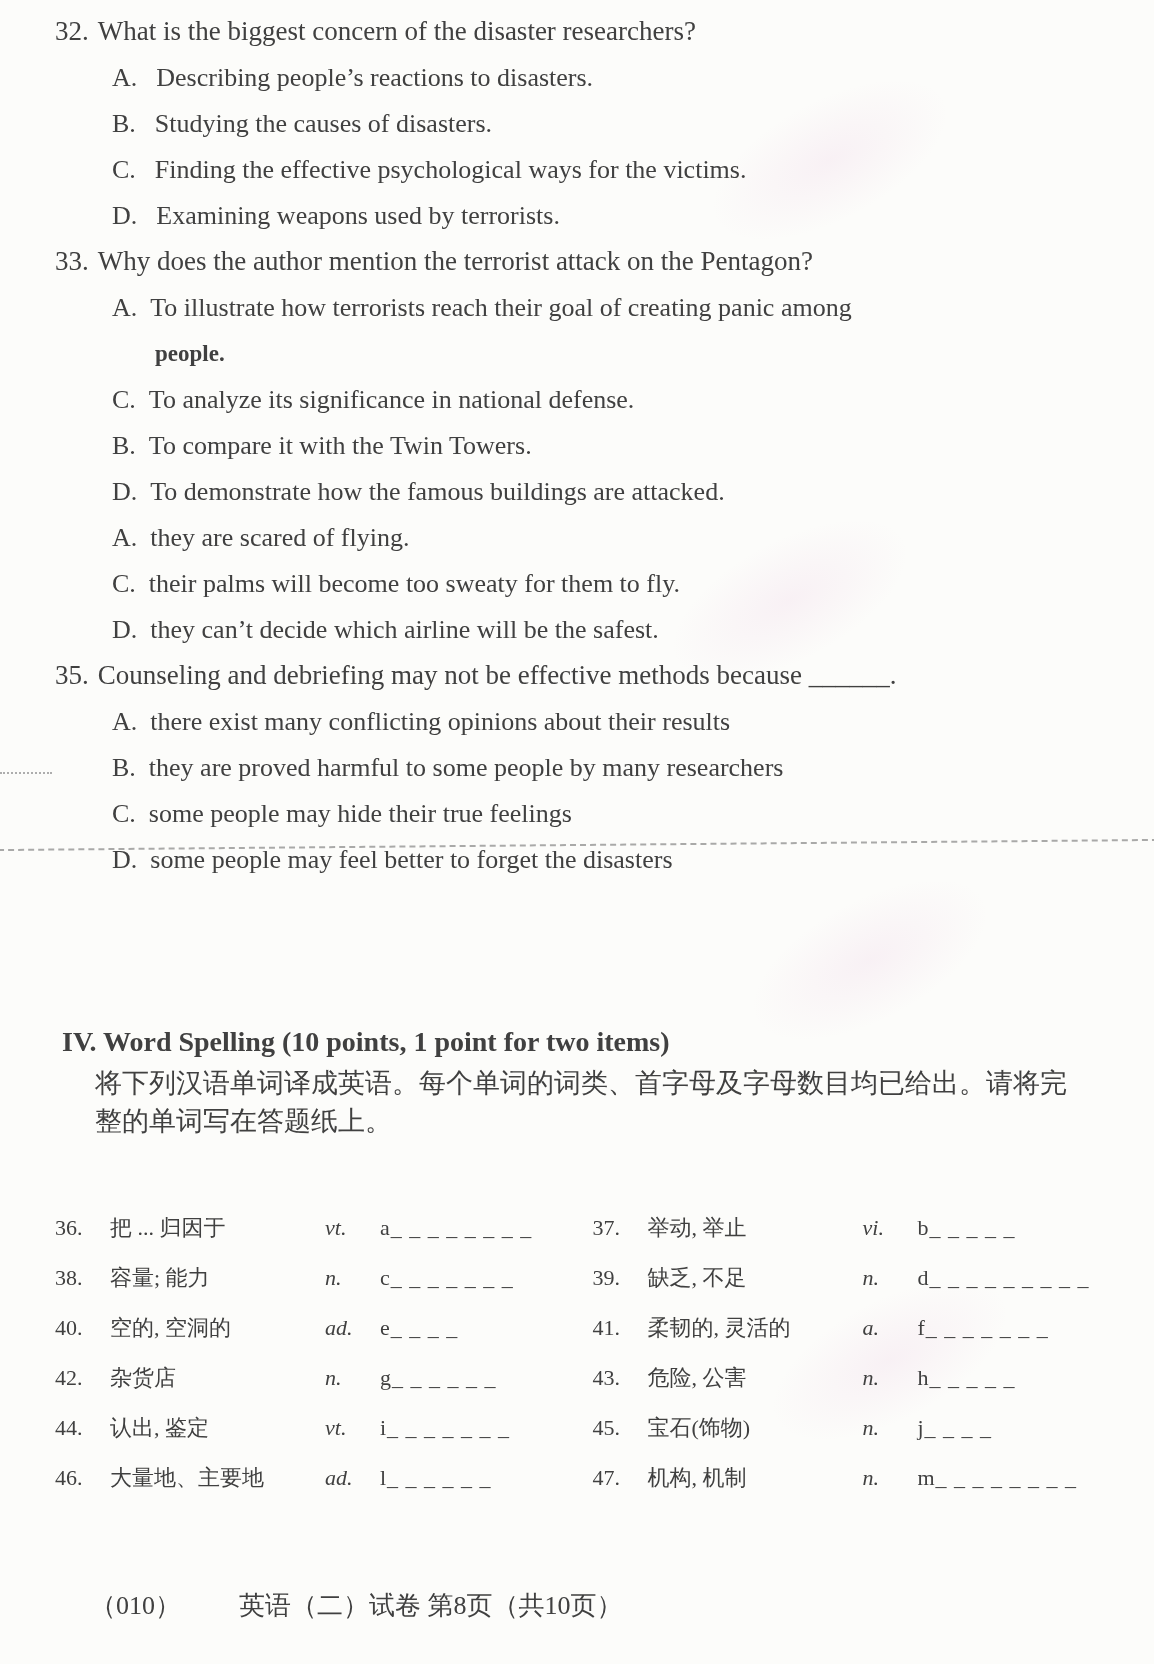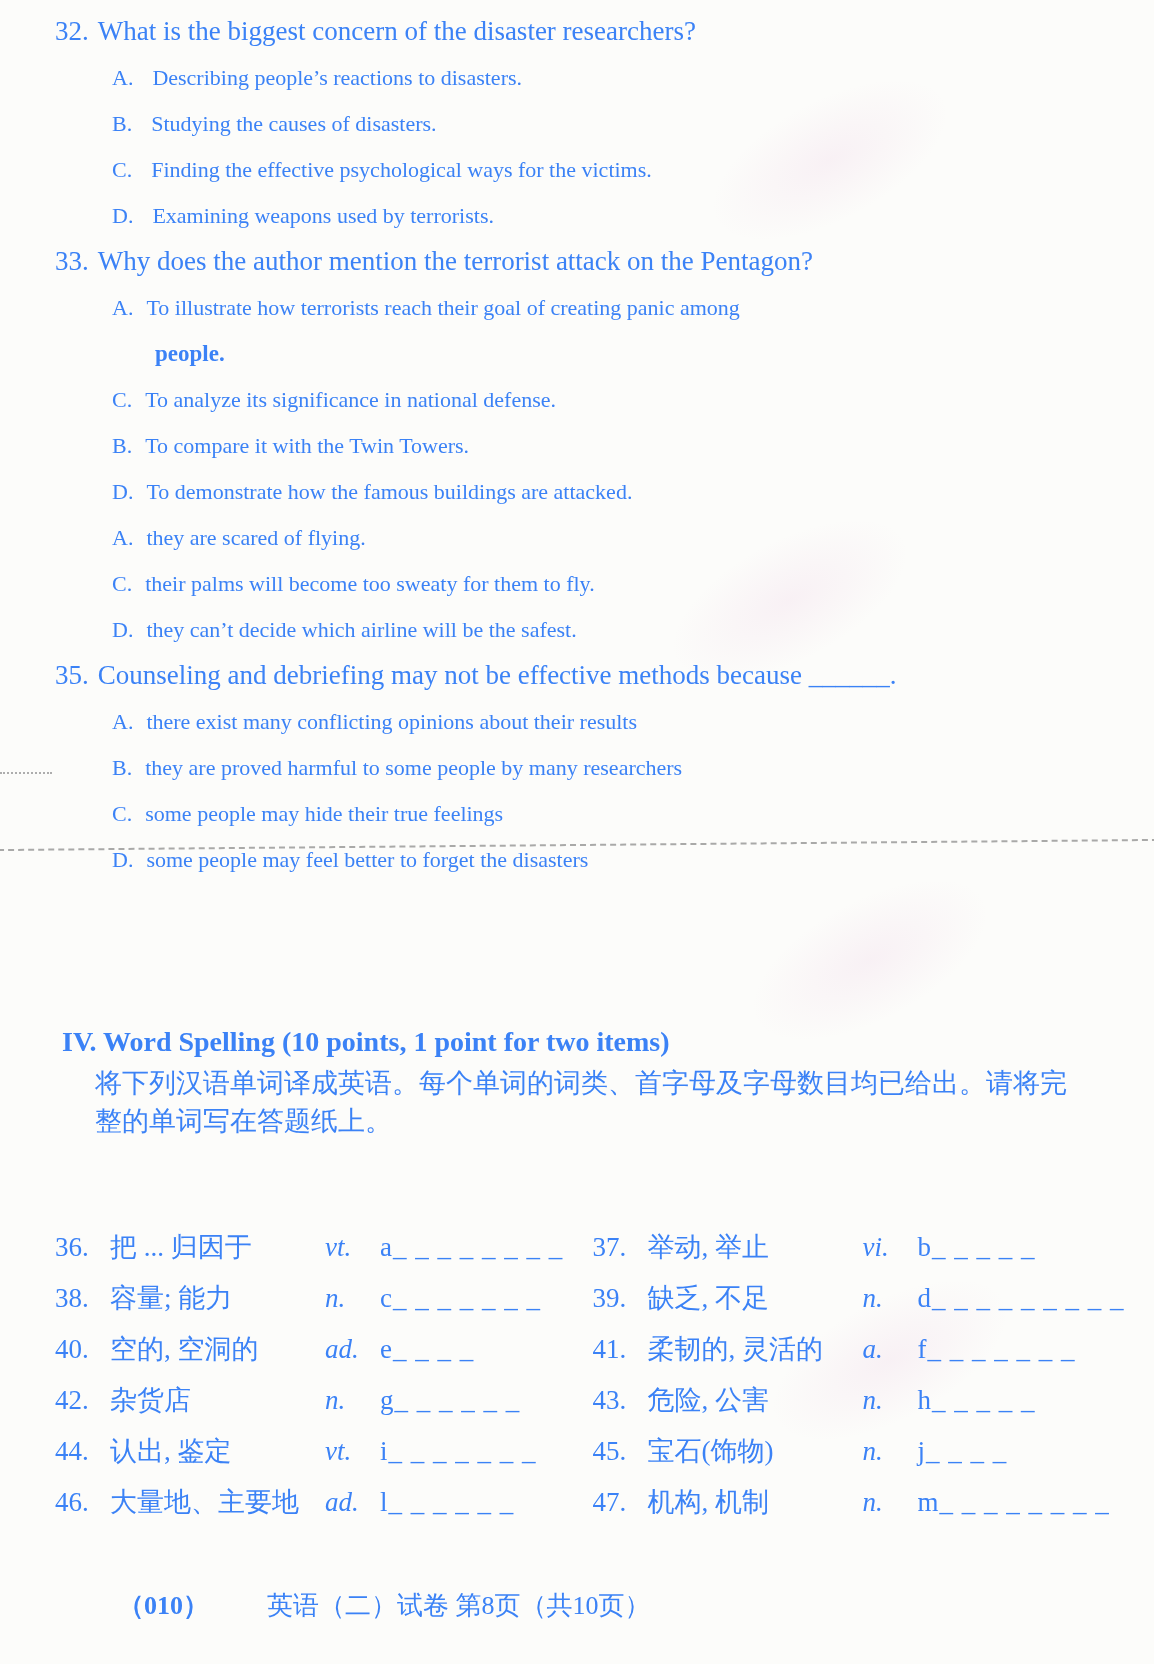--- a/index.html
+++ b/index.html
@@ -2,28 +2,28 @@
 <html><head>
 <meta charset="utf-8">
 <style>
   html,body{margin:0;padding:0;background:#d8d8d8;}
   .page{
     position:relative;
     width:1154px;height:1664px;
     margin:0 auto;
     background:#fcfcfa;
     font-family:"Liberation Serif","DejaVu Serif",serif;
-    color:#3b82f6;
+    color:#404040;
     overflow:hidden;
   }
   
   .mcq{position:absolute;top:16px;left:0;width:1154px;}
   .stem{font-size:27px;line-height:31px;margin:0 0 15px 55px;white-space:nowrap;}
   .qnum{margin-right:9px;}
-  .opt{font-size:22px;line-height:31px;margin:0 0 15px 112px;white-space:nowrap;}
+  .opt{font-size:26px;line-height:31px;margin:0 0 15px 112px;white-space:nowrap;}
   .optlabel{margin-right:13px;}
   .q32 .optlabel{margin-right:19px;}
   .opt-cont{font-size:23px;line-height:31px;margin:0 0 15px 155px;font-weight:bold;}
   
   .crease{
     position:absolute;top:844px;left:-12px;width:1180px;height:0;
     border-top:2px dashed #7d7d7d;opacity:.65;
     transform:rotate(-0.5deg);
   }
   .lead-dots{
@@ -38,29 +38,29 @@
   }
   .wm1{top:100px;left:700px;}
   .wm2{top:540px;left:660px;}
   .wm3{top:900px;left:740px;}
   .wm4{top:1300px;left:760px;}
   
   .sec-title{position:absolute;top:1026px;left:62px;font-size:28px;font-weight:bold;white-space:nowrap;}
   .instr{position:absolute;top:1064px;left:95px;font-size:27px;line-height:38px;white-space:nowrap;}
   
   .words{position:absolute;top:1212px;left:55px;width:1075px;}
-  .wrow{display:flex;margin-bottom:19px;font-size:27px;line-height:31px;margin-top:20px;}
+  .wrow{display:flex;margin-bottom:19px;font-size:22px;line-height:31px;}
   .wcell{display:flex;width:50%;white-space:nowrap;}
   .wnum{width:55px;flex:none;}
   .wcn{width:215px;flex:none;}
   .wpos{width:55px;flex:none;font-style:italic;}
   .wblank{letter-spacing:1px;}
   
   .footer{position:absolute;top:1588px;left:0;width:1154px;font-size:26px;white-space:nowrap;}
-  .footer-code{margin-left:118px;font-weight:bold;}
+  .footer-code{margin-left:90px;}
   .footer-text{margin-left:58px;}
 </style>
 </head>
 <body>
 
 <div class="page">
 
   <div class="wm wm1"></div>
   <div class="wm wm2"></div>
   <div class="wm wm3"></div>

